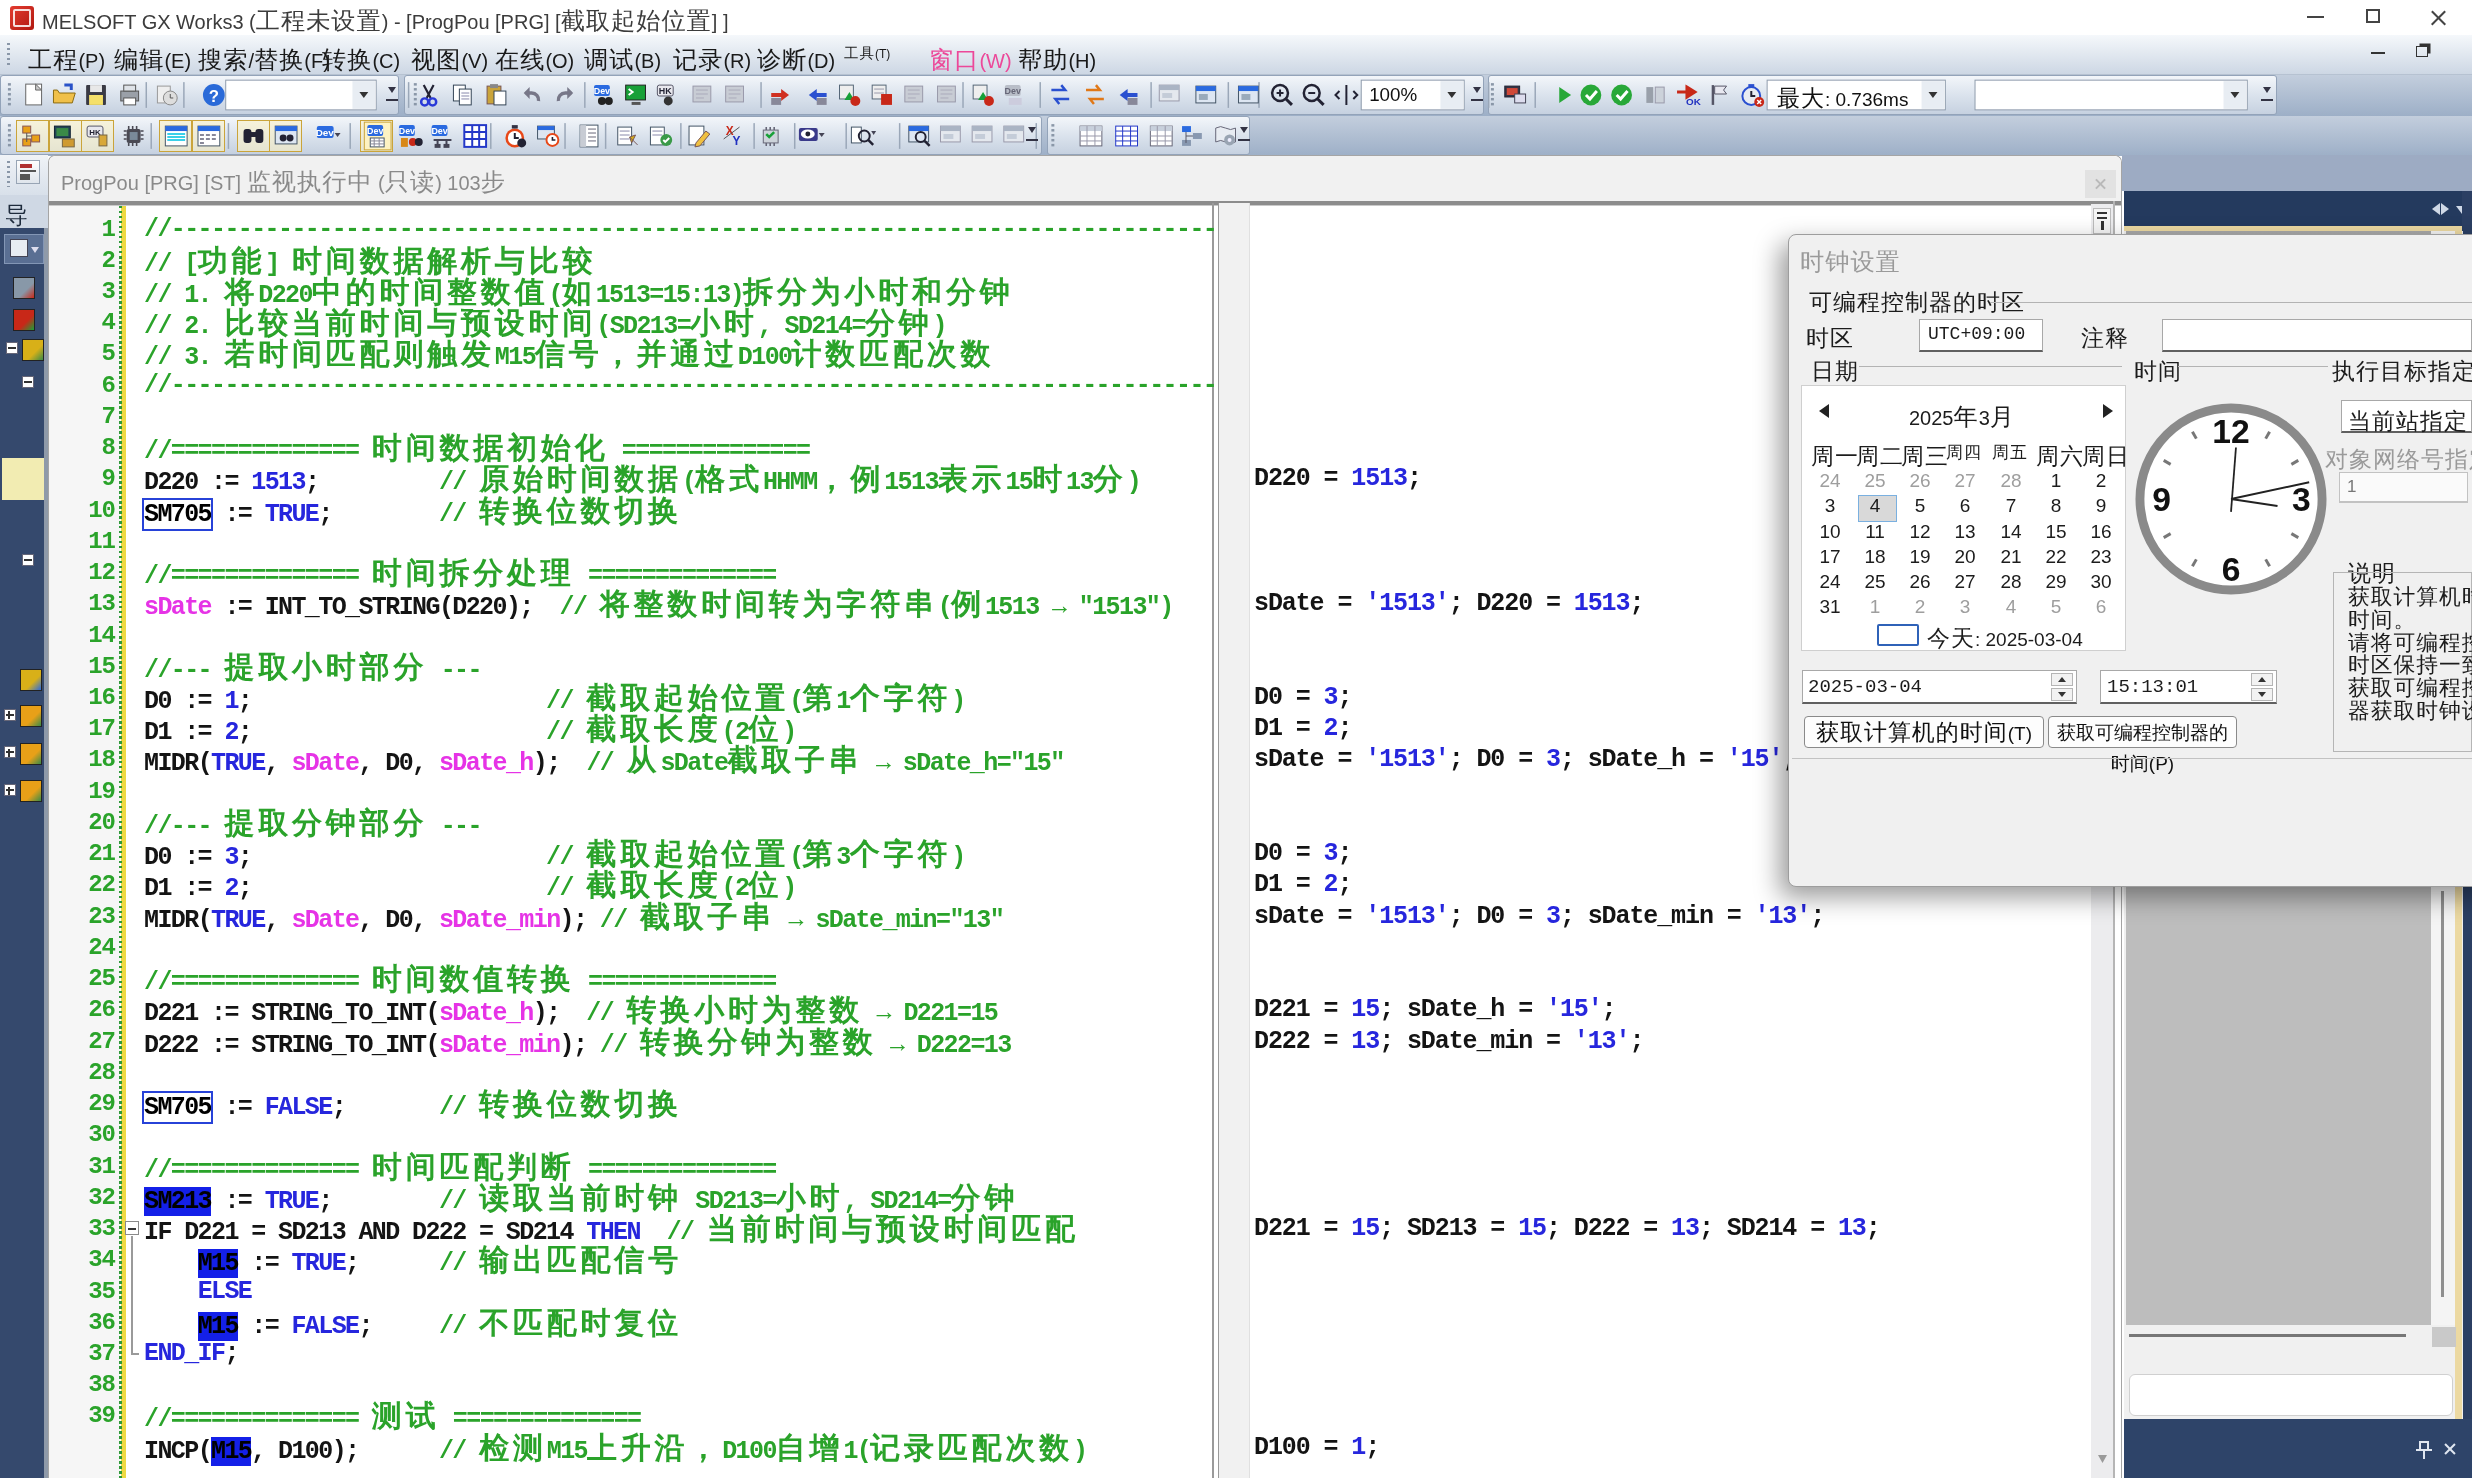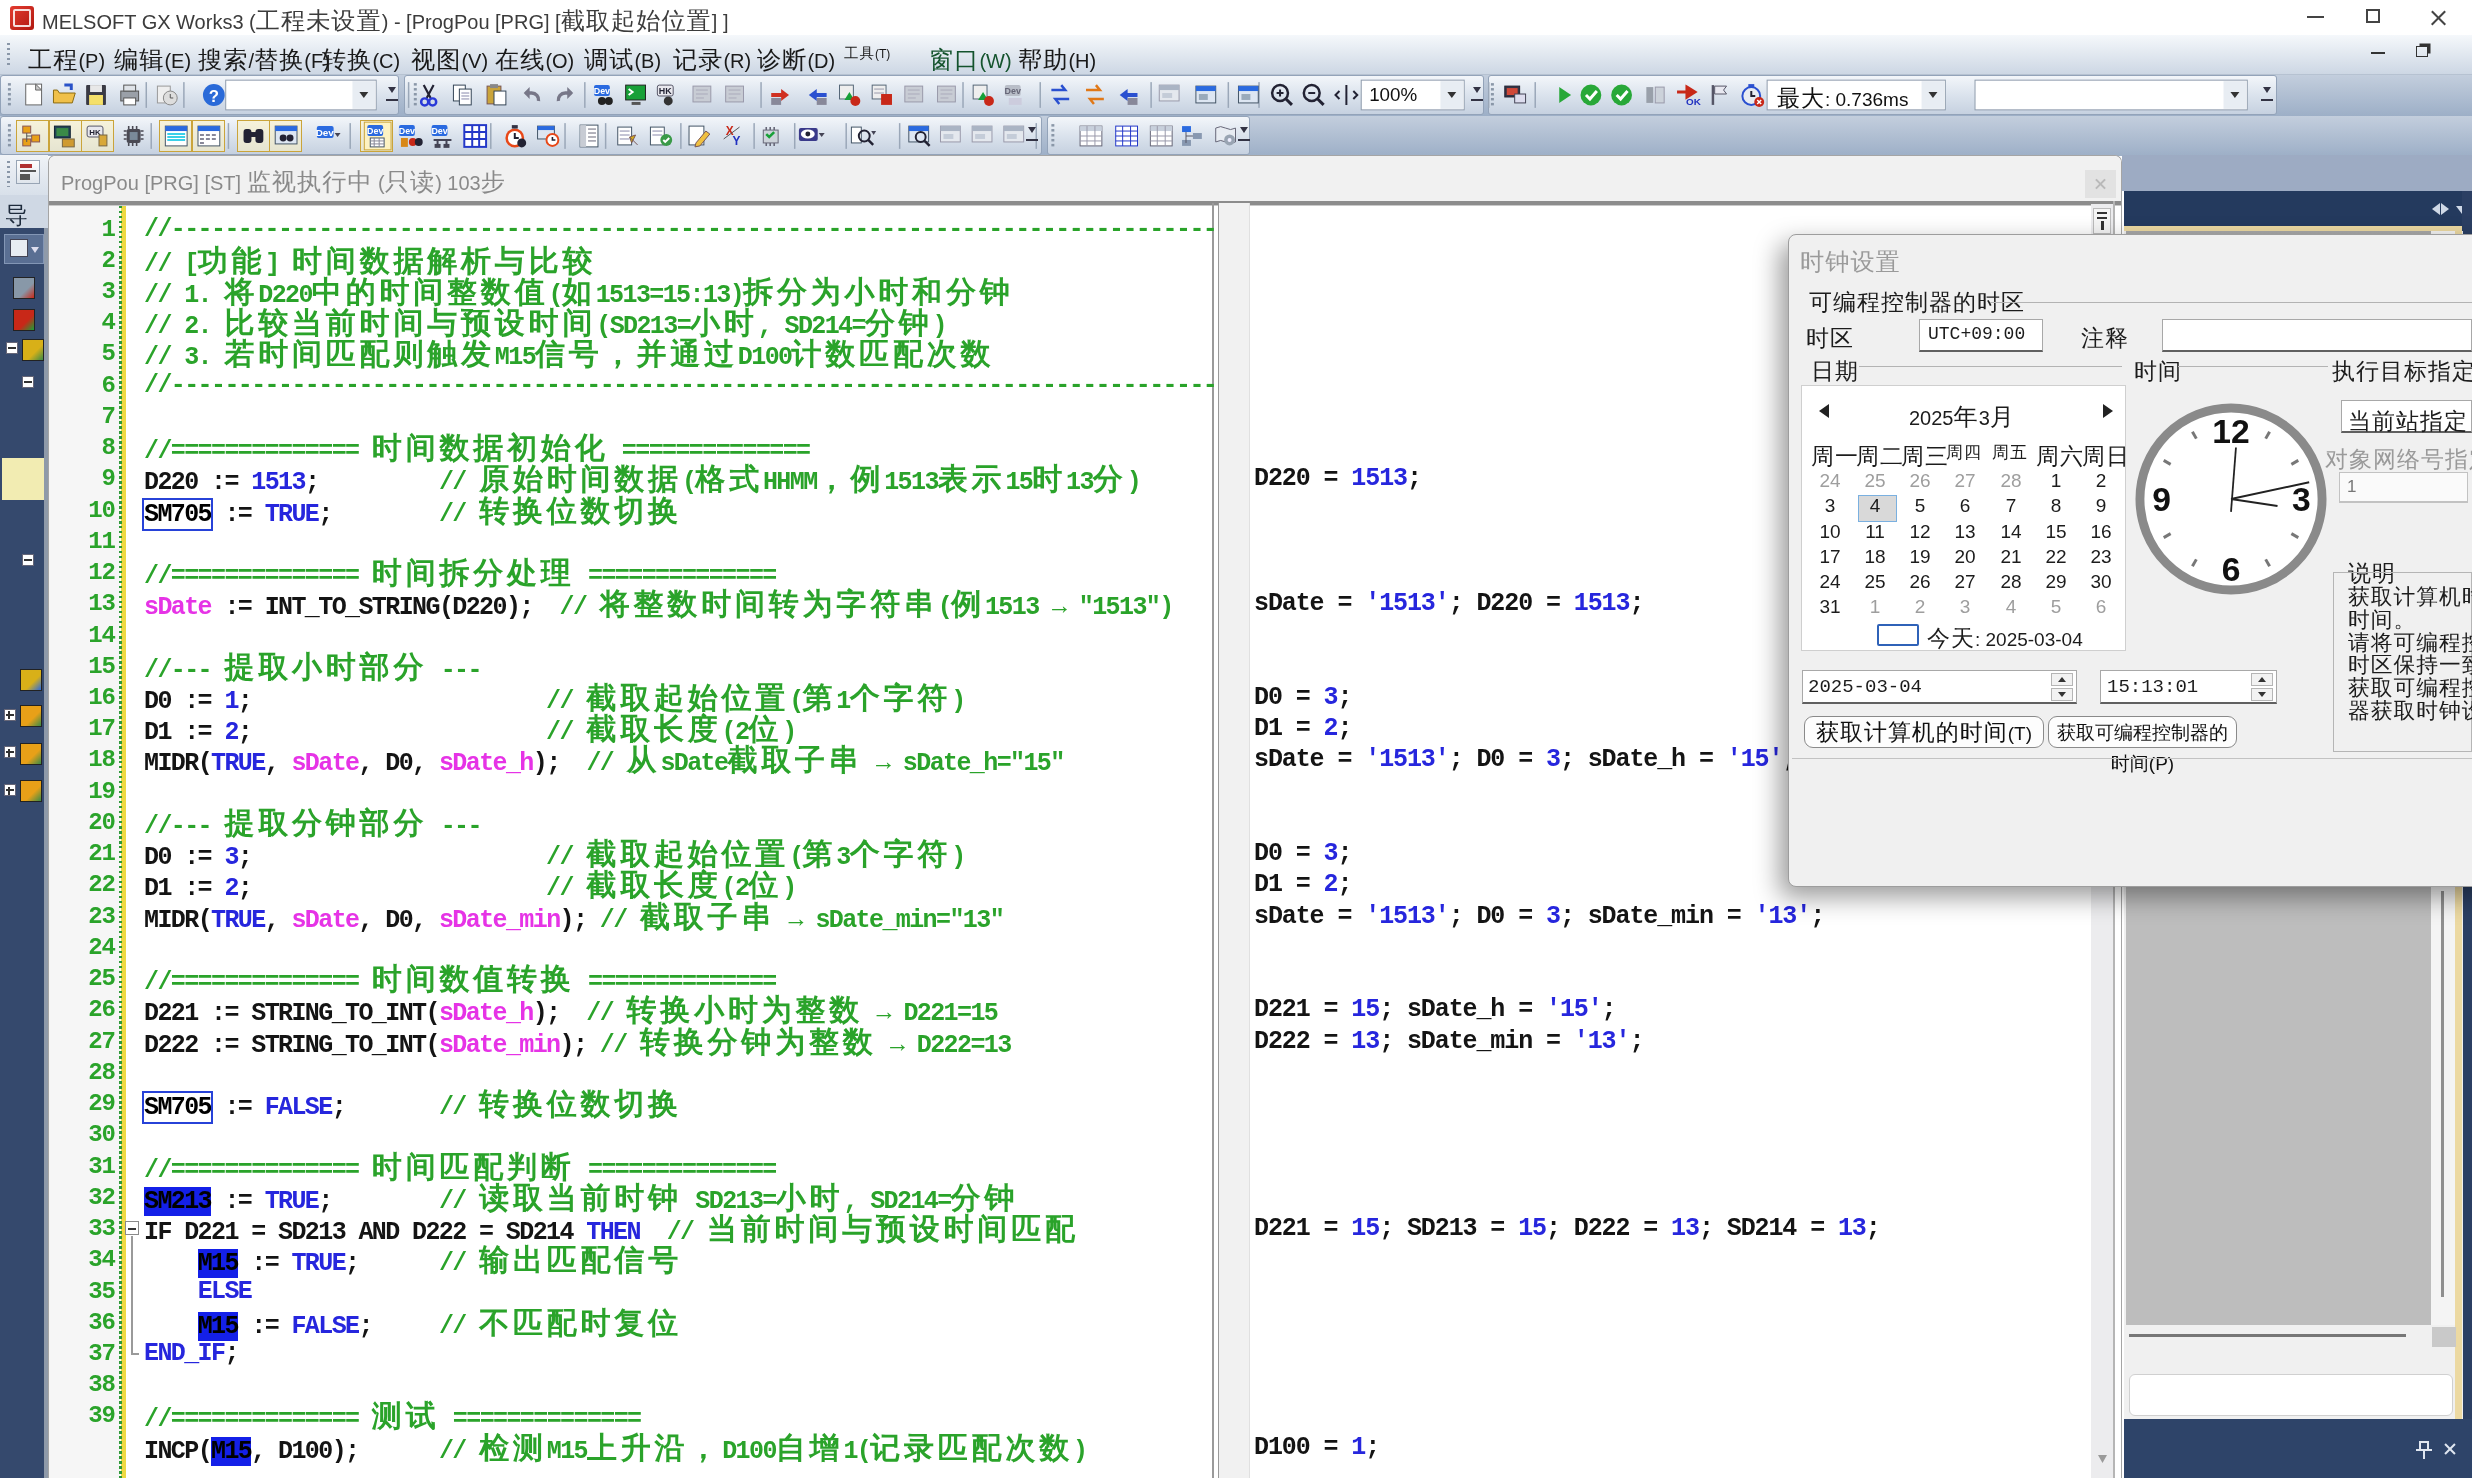--- a/index.html
+++ b/index.html
@@ -8,21 +8,21 @@
 .cl{position:absolute;left:144px;font:bold 25px "Liberation Mono",monospace;letter-spacing:-1.6px;line-height:31px;white-space:pre;z-index:2}
 .ml{position:absolute;left:1254px;font:bold 25px "Liberation Mono",monospace;letter-spacing:-1.1px;line-height:31px;white-space:pre;z-index:2}
 .c{font-family:"Liberation Sans",sans-serif;font-size:30px;letter-spacing:3.8px}
 .u{font-size:1.21em;letter-spacing:1px}
 .g{color:#2aa32a} .b{color:#2626dd} .m{color:#e633e6} .k{color:#141414}
 .sb{color:#000;background:#1420e8}
 .bx{outline:2px solid #2742d8;outline-offset:0px}
 .gl{position:absolute;height:1px;background:#b3b3b3}
 .dlab{position:absolute;font-size:19px;color:#1c1c1c;white-space:pre}
 .din{position:absolute;background:#fff;border:1px solid #a8a8a8;border-bottom:2px solid #606060}
-.btn{position:absolute;background:#fdfdfd;border:1px solid #8a8a8a;border-radius:9px;text-align:center;font-size:19px;color:#111}
+.btn{position:absolute;background:#fdfdfd;border:1px solid #8a8a8a;border-radius:4px;text-align:center;font-size:19px;color:#111}
 </style></head><body>
 
 <div class="abs" style="left:0;top:0;width:2472px;height:35px;background:#fff"></div>
 <div class="abs" style="left:10px;top:6px;width:24px;height:24px;background:linear-gradient(135deg,#e33b30,#b01810);border-radius:3px"></div>
 <div class="abs" style="left:13px;top:9px;width:18px;height:18px;border:2px solid #fff;border-radius:2px;opacity:.85"></div>
 <div class="abs" style="left:42px;top:5px;font-size:20px;color:#3c3c3c">MELSOFT GX Works3 (<span class="u">工程未设置</span>) - [ProgPou [PRG] [<span class="u">截取起始位置</span>] ]</div>
 <div class="abs" style="left:2307px;top:16px;width:17px;height:2px;background:#444"></div>
 <div class="abs" style="left:2366px;top:9px;width:14px;height:14px;border:2px solid #444"></div>
 <div class="abs" style="left:2429px;top:17px;width:19px;height:2.2px;background:#444;transform:rotate(45deg)"></div>
 <div class="abs" style="left:2429px;top:17px;width:19px;height:2.2px;background:#444;transform:rotate(-45deg)"></div>
@@ -32,21 +32,21 @@
 <div class="abs" style="left:28px;top:44px;font-size:20px;color:#191919"><span class="u">工程</span>(P)</div>
 <div class="abs" style="left:114px;top:44px;font-size:20px;color:#191919"><span class="u">编辑</span>(E)</div>
 <div class="abs" style="left:198px;top:44px;font-size:20px;color:#191919"><span class="u">搜索</span>/<span class="u">替换</span>(F)</div>
 <div class="abs" style="left:322px;top:44px;font-size:20px;color:#191919"><span class="u">转换</span>(C)</div>
 <div class="abs" style="left:411px;top:44px;font-size:20px;color:#191919"><span class="u">视图</span>(V)</div>
 <div class="abs" style="left:495px;top:44px;font-size:20px;color:#191919"><span class="u">在线</span>(O)</div>
 <div class="abs" style="left:584px;top:44px;font-size:20px;color:#191919"><span class="u">调试</span>(B)</div>
 <div class="abs" style="left:673px;top:44px;font-size:20px;color:#191919"><span class="u">记录</span>(R)</div>
 <div class="abs" style="left:757px;top:44px;font-size:20px;color:#191919"><span class="u">诊断</span>(D)</div>
 <div class="abs" style="left:844px;top:44px;font-size:12px;color:#191919"><span class="u">工具</span>(T)</div>
-<div class="abs" style="left:929px;top:44px;font-size:20px;color:#14532d"><span class="u">窗口</span>(W)</div>
+<div class="abs" style="left:929px;top:44px;font-size:20px;color:#ec4899"><span class="u">窗口</span>(W)</div>
 <div class="abs" style="left:1018px;top:44px;font-size:20px;color:#191919"><span class="u">帮助</span>(H)</div>
 
 <div class="abs" style="left:2371px;top:52px;width:14px;height:2px;background:#333"></div>
 <div class="abs" style="left:2416px;top:46px;width:12px;height:11px;border:1.5px solid #333;box-shadow:3px -3px 0 -0.5px #333"></div>
 
 <div class="abs" style="left:0;top:75px;width:2472px;height:41px;background:linear-gradient(#c3cedd,#9dafc7)"></div>
 <div class="abs" style="left:0;top:75px;width:399px;height:40px;background:linear-gradient(#f3f6fa,#dbe3ed 50%,#c6d1e0);border:1px solid #93a3b9;border-radius:3px"></div>
 <div class="abs" style="left:404px;top:75px;width:1080px;height:40px;background:linear-gradient(#f3f6fa,#dbe3ed 50%,#c6d1e0);border:1px solid #93a3b9;border-radius:3px"></div>
 <div class="abs" style="left:1488px;top:75px;width:789px;height:40px;background:linear-gradient(#f3f6fa,#dbe3ed 50%,#c6d1e0);border:1px solid #93a3b9;border-radius:3px"></div>
 <svg class="abs" style="left:0;top:75px;z-index:1" width="2472" height="41" viewBox="0 0 2497 41">

